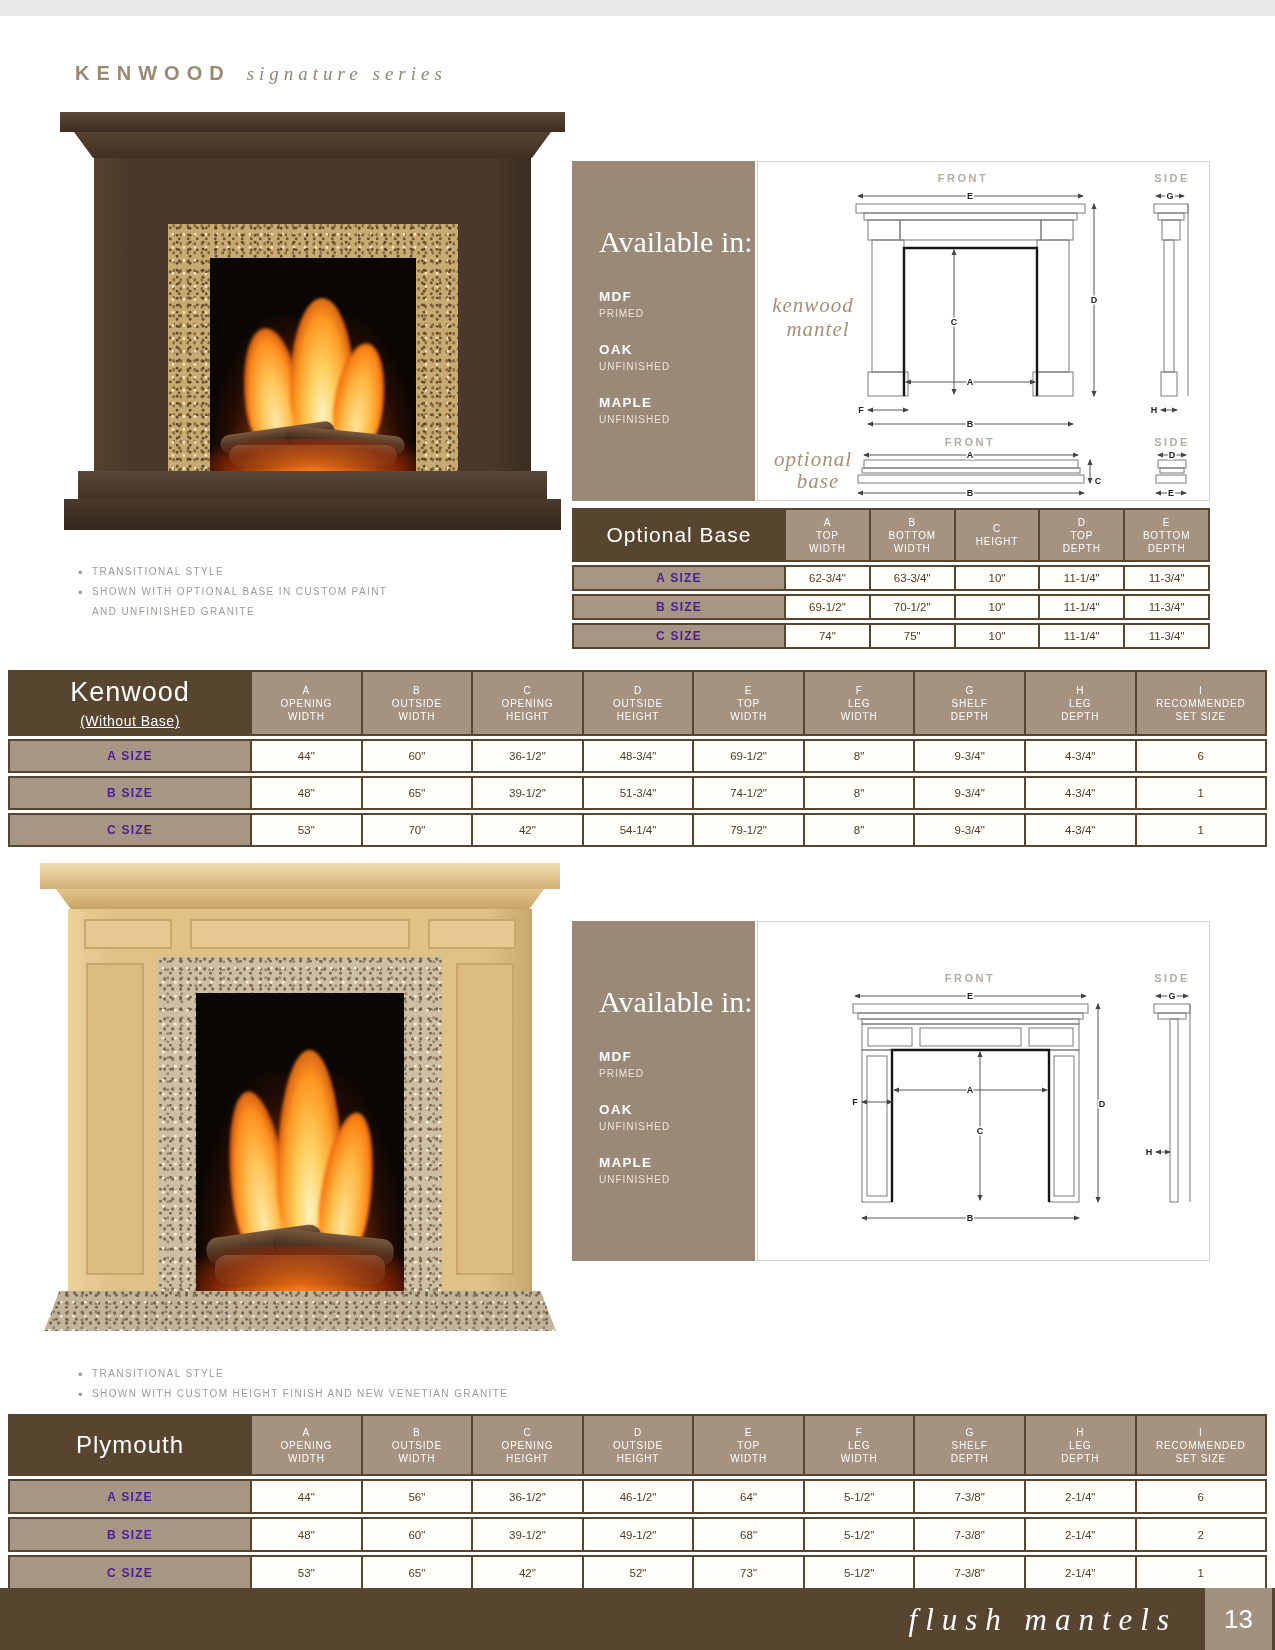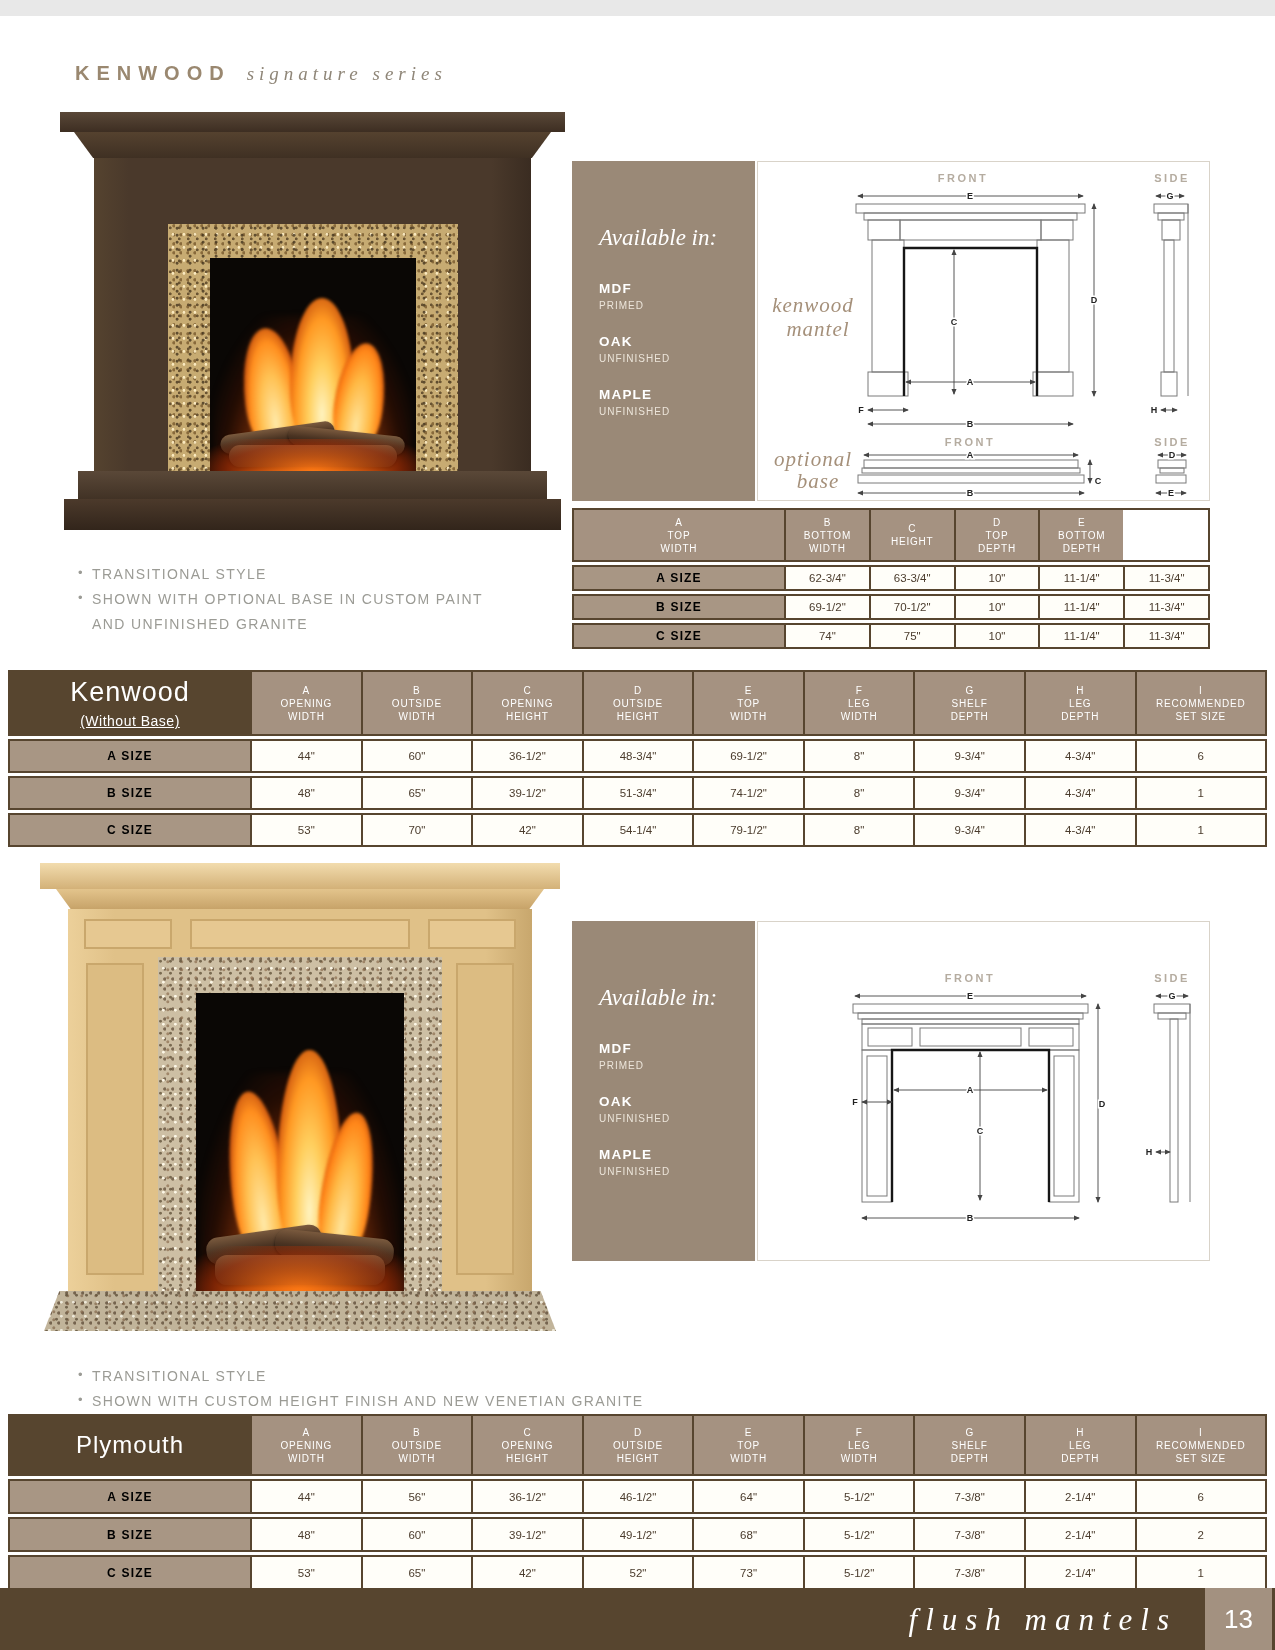--- a/index.html
+++ b/index.html
@@ -43,21 +43,21 @@
        border-radius:12px;box-shadow:0 2px 3px rgba(0,0,0,.6);}
   .l1{left:5%;bottom:11%;width:56%;height:9%;transform:rotate(-8deg);}
   .l2{left:38%;bottom:10%;width:57%;height:9%;transform:rotate(6deg);}
   .l3{left:9%;bottom:2%;width:82%;height:10%;}
   .embers{left:0;right:0;bottom:0;height:15%;
         background:radial-gradient(ellipse at 50% 100%, rgba(255,120,20,.95), rgba(180,50,5,.55) 60%, transparent 88%);}
 
   
   .avail{position:absolute;width:183px;height:340px;background:#9a8977;color:#fff;
          padding:64px 0 0 27px;box-sizing:border-box;}
-  .avail-head{font-family:"Liberation Serif",serif;font-style:italic;font-size:23px;margin-bottom:30px;}
+  .avail-head{font-family:"Liberation Serif",serif;font-size:30px;margin-bottom:30px;}
   .opt{margin-bottom:23px;}
   .opt-name{font-size:13.5px;font-weight:bold;letter-spacing:1.2px;margin-bottom:4px;}
   .opt-fin{font-size:10px;letter-spacing:1px;color:#ece5da;}
 
   
   .diagram{position:absolute;width:453px;height:340px;background:#fff;border:1px solid #d9d3c9;box-sizing:border-box;}
   .diagram svg{display:block;}
   .viewlabel{font-family:"Liberation Sans",sans-serif;font-size:11px;font-weight:bold;
              letter-spacing:2.5px;fill:#b5aca0;}
   .caption{font-family:"Liberation Serif",serif;font-style:italic;font-size:21px;fill:#a5907a;letter-spacing:1px;}
@@ -74,28 +74,28 @@
   .dtable .tcell{display:flex;flex-direction:column;align-items:center;justify-content:center;
                  text-align:center;box-sizing:border-box;}
   .dtable .tcell + .tcell{border-left:2px solid var(--dark);}
   .dtable .thead .tcell{min-height:var(--headh);background:#a59281;color:#fff;
                         font-size:10px;letter-spacing:.8px;line-height:1.3;}
   .dtable .thead .tlabel{background:var(--dark);}
   .dtable .ttl{font-size:21px;font-weight:normal;letter-spacing:1px;}
   .dtable .tsub{font-size:14px;letter-spacing:.5px;margin-top:2px;text-decoration:underline;}
   .dtable .tname{white-space:pre-line;}
   .dtable .tdata .tcell{min-height:var(--rowh);background:#fffef9;color:#4a3b2c;font-size:11.5px;}
-  .dtable .tdata .trlabel{background:#a89684;color:#000000;font-weight:bold;font-size:12px;letter-spacing:1.2px;}
+  .dtable .tdata .trlabel{background:#a89684;color:#4c1d95;font-weight:bold;font-size:12px;letter-spacing:1.2px;}
   .dtable.big{--rowh:30px;--headh:62px;}
   .dtable.big .ttl{font-size:27px;}
   .dtable.big2{--rowh:31px;--headh:58px;}
   .dtable.big2 .ttl{font-size:24px;}
 
   
-  .bullets{position:absolute;color:#9b9b95;font-size:14px;letter-spacing:1.4px;}
+  .bullets{position:absolute;color:#9b9b95;font-size:10px;letter-spacing:1.4px;}
   .bullet{margin-bottom:9px;position:relative;padding-left:14px;}
   .bullet::before{content:"\2022";position:absolute;left:0;top:-1px;font-size:13px;}
   .bullet.cont{padding-left:14px;}
   .bullet.cont::before{content:"";}
 
   
   .footer{position:absolute;left:0;top:1572px;width:1275px;height:78px;background:#57452f;}
   .footer-label{position:absolute;right:98px;top:14px;font-family:"Liberation Serif",serif;
                 font-style:italic;font-size:31px;letter-spacing:8px;color:#fff;}
   .pagenum{position:absolute;left:1205px;top:1572px;width:67px;height:62px;background:#a39180;
@@ -211,20 +211,23 @@
       <rect class="outline" x="402" y="306" width="24" height="5"></rect>
       <rect class="outline" x="398" y="313" width="30" height="8"></rect>
       <line class="dim" x1="398" y1="331" x2="428" y2="331" marker-start="url(#ka)" marker-end="url(#ka)"></line>
       <text class="dimlabel" x="414" y="296">D</text>
       <text class="dimlabel" x="413" y="334">E</text>
     </svg>
   </div>
 
   <div class="dtable" style="left:572px;top:492px;width:638px;">
       <div class="trow thead" style="grid-template-columns: 210px repeat(5, 1fr);">
+        <div class="tcell tlabel">
+          <div class="ttl">Optional Base</div>
+        </div>
         <div class="tcell thcell">
           <div class="tletter">A</div>
           <div class="tname">TOP
 WIDTH</div>
         </div>
         <div class="tcell thcell">
           <div class="tletter">B</div>
           <div class="tname">BOTTOM
 WIDTH</div>
         </div>

